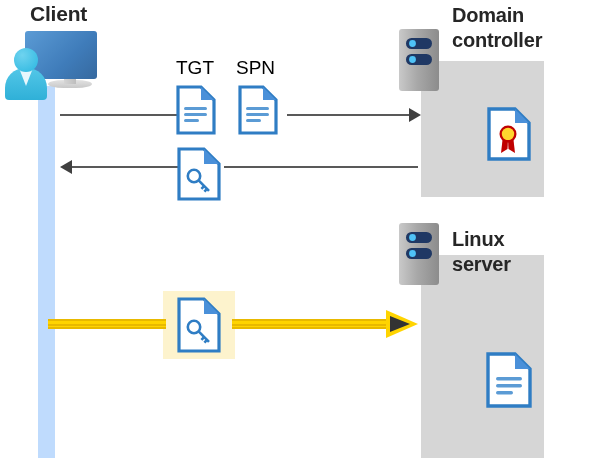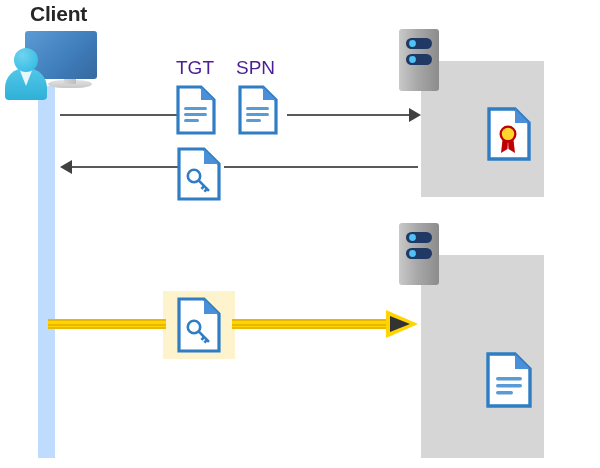--- a/index.html
+++ b/index.html
@@ -158,21 +158,21 @@
     width: 72px;
     height: 68px;
     background: #fdf3cd;
   }
   .yellow-arrow-svg { position: absolute; }
 
   
   .doc-label {
     position: absolute;
     font-size: 19px;
-    color: #4c1d95;
+    color: #000000;
     letter-spacing: 0px;
   }
 
   
   .server-icon { position: absolute; }
 
   
   .panel {
     position: absolute;
     background: #d6d6d6;
@@ -218,20 +218,21 @@
         </linearGradient>
       </defs>
       <rect x="0" y="0" width="40" height="62" rx="3" fill="url(#srvgradA)"></rect>
       <rect x="7" y="9" width="26" height="11" rx="5.5" fill="#1f3864"></rect>
       <circle cx="13.5" cy="14.5" r="3.4" fill="#4fc3f7"></circle>
       <rect x="7" y="25" width="26" height="11" rx="5.5" fill="#1f3864"></rect>
       <circle cx="13.5" cy="30.5" r="3.4" fill="#4fc3f7"></circle>
     </svg>
   </div>
 
+  <div class="title title-dc">Domain controller</div>
 
   <div class="abs" style="left:487px;top:107px;">
     <svg width="44" height="54" viewBox="0 0 44 54" aria-hidden="true">
       <path d="M2 2 H28 L42 16 V52 H2 Z" fill="#ffffff" stroke="#2f7dc4" stroke-width="3.4"></path>
       <path d="M28 2 L42 16 H28 Z" fill="#4a90d9"></path>
       <circle cx="21" cy="27" r="8.5" fill="#c00000"></circle>
       <circle cx="21" cy="27" r="6.2" fill="#ffd52e"></circle>
       <path d="M15.5 33 L14 46 L20.5 42 L21 33 Z" fill="#c00000"></path>
       <path d="M26.5 33 L28 46 L21.5 42 L21 33 Z" fill="#c00000"></path>
     </svg>
@@ -249,20 +250,21 @@
         </linearGradient>
       </defs>
       <rect x="0" y="0" width="40" height="62" rx="3" fill="url(#srvgradB)"></rect>
       <rect x="7" y="9" width="26" height="11" rx="5.5" fill="#1f3864"></rect>
       <circle cx="13.5" cy="14.5" r="3.4" fill="#4fc3f7"></circle>
       <rect x="7" y="25" width="26" height="11" rx="5.5" fill="#1f3864"></rect>
       <circle cx="13.5" cy="30.5" r="3.4" fill="#4fc3f7"></circle>
     </svg>
   </div>
 
+  <div class="title title-linux">Linux server</div>
 
 
   <div class="abs" style="left:486px;top:352px;">
     <svg width="46" height="56" viewBox="0 0 46 56" aria-hidden="true">
       <path d="M2 2 H29 L44 17 V54 H2 Z" fill="#ffffff" stroke="#2f7dc4" stroke-width="3.4"></path>
       <path d="M29 2 L44 17 H29 Z" fill="#4a90d9"></path>
       <rect x="10" y="25" width="26" height="3.4" rx="1.7" fill="#5b9bd5"></rect>
       <rect x="10" y="32" width="26" height="3.4" rx="1.7" fill="#5b9bd5"></rect>
       <rect x="10" y="39" width="17" height="3.4" rx="1.7" fill="#5b9bd5"></rect>
     </svg>

